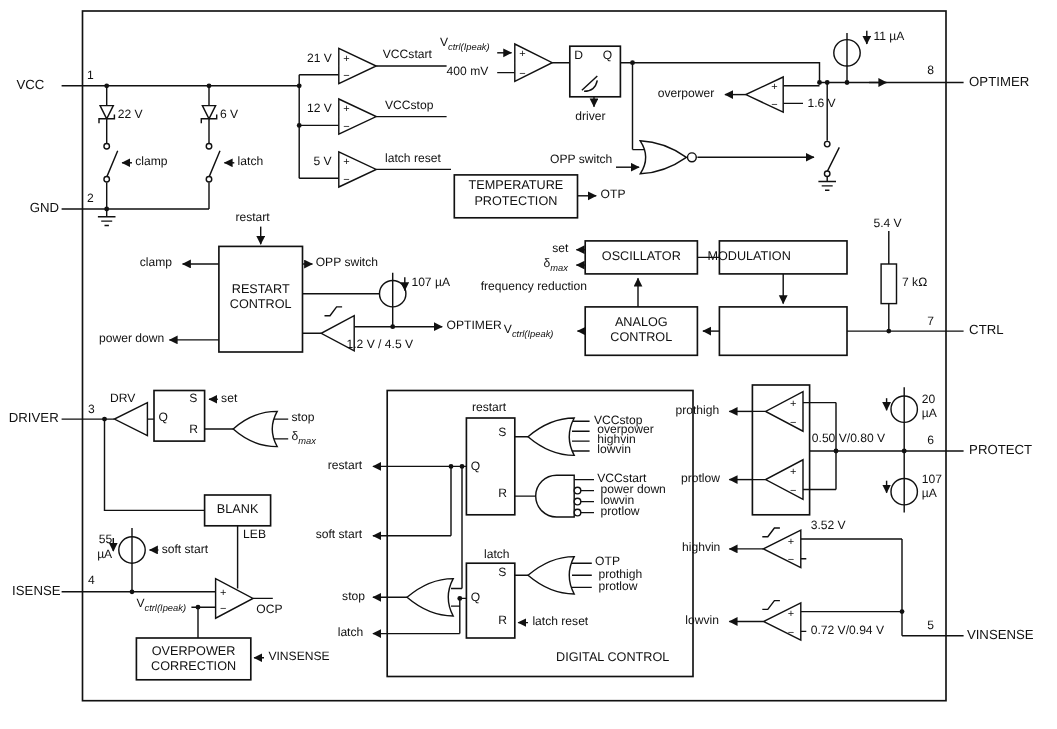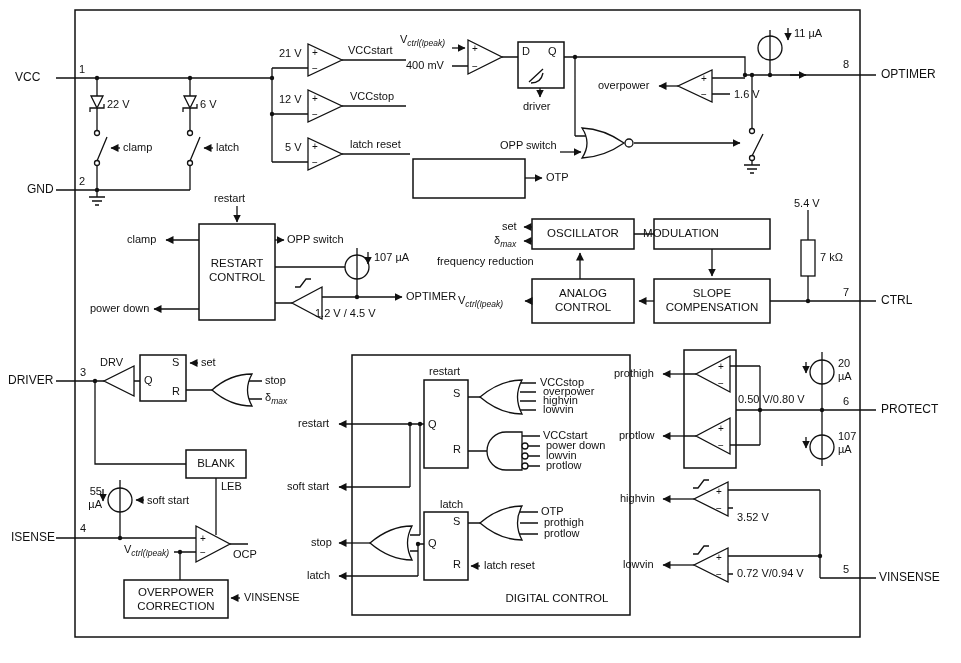--- a/index.html
+++ b/index.html
@@ -217,28 +217,28 @@
 <div class="lbl pin" style="left:879px;top:571px">VINSENSE</div>
 <div class="lbl" style="left:79px;top:63px">1</div>
 <div class="lbl" style="left:79px;top:175px">2</div>
 <div class="lbl" style="left:80px;top:366px">3</div>
 <div class="lbl" style="left:80px;top:522px">4</div>
 <div class="lbl" style="left:843px;top:58px">8</div>
 <div class="lbl" style="left:843px;top:286px">7</div>
 <div class="lbl" style="left:843px;top:395px">6</div>
 <div class="lbl" style="left:843px;top:563px">5</div>
 
+<div class="blk" style="left:413px;top:163px;width:112px">TEMPERATURE
+PROTECTION</div>
 <div class="blk" style="left:199px;top:257px;width:76px">RESTART
 CONTROL</div>
 <div class="blk" style="left:532px;top:227px;width:102px">OSCILLATOR</div>
 <div class="blk" style="left:623px;top:227px;width:116px">MODULATION</div>
 <div class="blk" style="left:532px;top:287px;width:102px">ANALOG
 CONTROL</div>
-<div class="blk" style="left:654px;top:287px;width:116px">SLOPE
-COMPENSATION</div>
 <div class="blk" style="left:186px;top:457px;width:60px">BLANK</div>
 <div class="blk" style="left:124px;top:586px;width:104px">OVERPOWER
 CORRECTION</div>
 <div class="blk" style="left:477px;top:592px;width:160px">DIGITAL CONTROL</div>
 
 <div class="ltr" style="left:522px;top:45px">D</div>
 <div class="ltr" style="left:548px;top:45px">Q</div>
 <div class="ltr" style="left:172px;top:356px">S</div>
 <div class="ltr" style="left:144px;top:374px">Q</div>
 <div class="ltr" style="left:172px;top:385px">R</div>
@@ -315,17 +315,17 @@
 <div class="lbl" style="left:307px;top:569px">latch</div>
 
 <div class="lbl" style="left:614px;top:367px">prothigh</div>
 <div class="lbl" style="left:619px;top:429px">protlow</div>
 <div class="lbl" style="left:738px;top:393px">0.50 V/0.80 V</div>
 <div class="lbl" style="left:838px;top:357px">20
 µA</div>
 <div class="lbl" style="left:838px;top:430px">107
 µA</div>
 <div class="lbl" style="left:620px;top:492px">highvin</div>
-<div class="lbl" style="left:737px;top:511px">3.52 V</div>
+<div class="lbl" style="left:737px;top:472px">3.52 V</div>
 <div class="lbl" style="left:623px;top:558px">lowvin</div>
 <div class="lbl" style="left:737px;top:567px">0.72 V/0.94 V</div>
 
 </div>
 
 </body></html>

